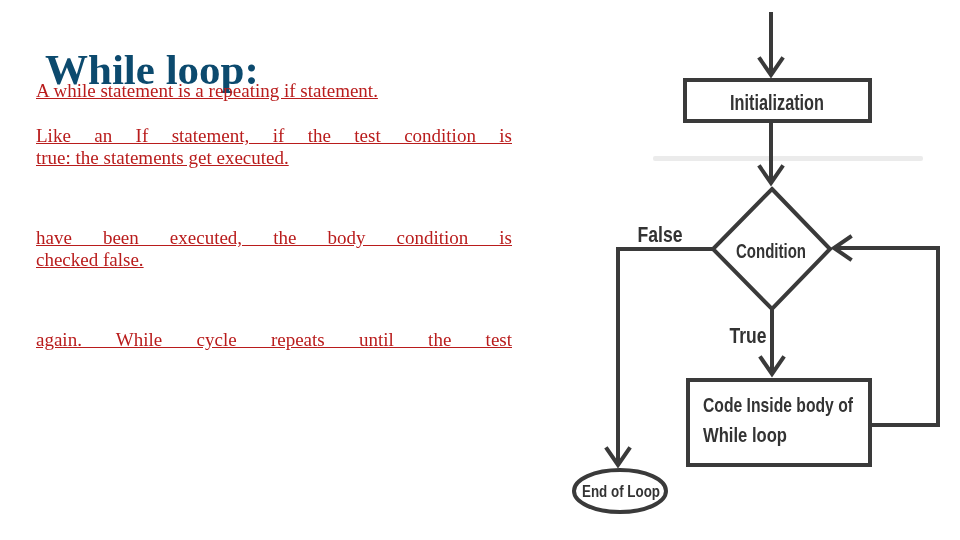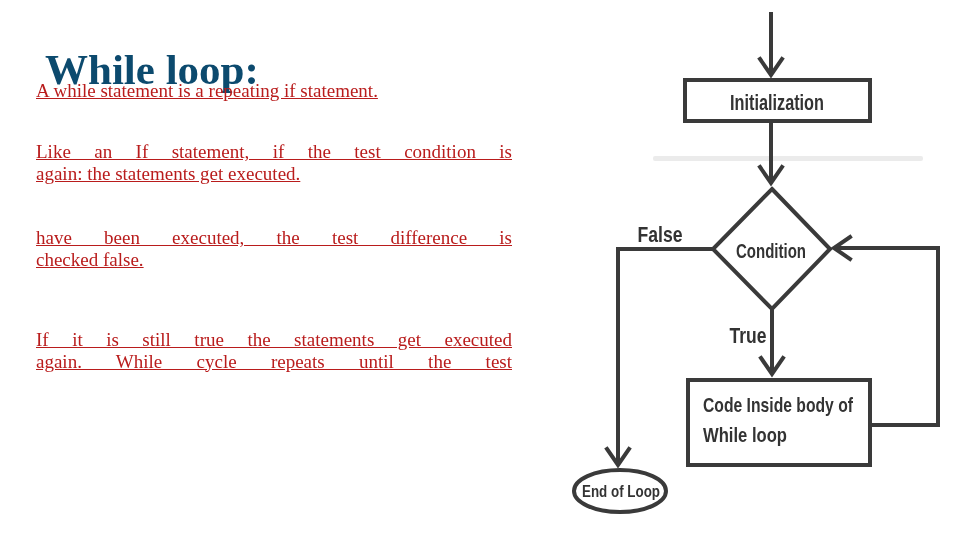--- a/index.html
+++ b/index.html
@@ -27,21 +27,21 @@
     left: 36px;
     width: 476px;
     font-size: 19px;
     line-height: 21.5px;
     color: #b91c1c;
     text-decoration: underline;
   }
   .para .jline { text-align: justify; text-align-last: justify; }
   .para .jline.last { text-align: left; text-align-last: left; }
   #p1 { top: 80px; }
-  #p2 { top: 141px; }
+  #p2 { top: 125px; }
   #p3 { top: 227px; }
   #p4 { top: 329px; }
 
   
   .flowchart {
     position: absolute;
     left: 560px; top: 0;
     width: 400px; height: 540px;
   }
   .flow-shape { fill: #ffffff; stroke: #3a3a3a; stroke-width: 4; }
@@ -68,30 +68,29 @@
 <div class="slide">
 
   <h1 class="page-title">While loop:</h1>
 
   <div class="para" id="p1">
     <div class="jline last">A while statement is a repeating if statement.</div>
   </div>
 
   <div class="para" id="p2">
     <div class="jline">Like an If statement, if the test condition is</div>
-    <div class="jline last">again: the statements get executed.</div>
+    <div class="jline last">true: the statements get executed.</div>
   </div>
 
   <div class="para" id="p3">
-    <div class="jline">have been executed, the test difference is</div>
+    <div class="jline">have been executed, the body condition is</div>
     <div class="jline last">checked false.</div>
   </div>
 
   <div class="para" id="p4">
-    <div class="jline">If it is still true the statements get executed</div>
     <div class="jline">again. While cycle repeats until the test</div>
   </div>
 
   <div class="artifact"></div>
 
   <svg class="flowchart" viewBox="0 0 400 540">
 
     <path class="flow-line" d="M211 14 V72"></path>
     <path class="flow-head" d="M200 59 L211 75 L222 59"></path>
 

